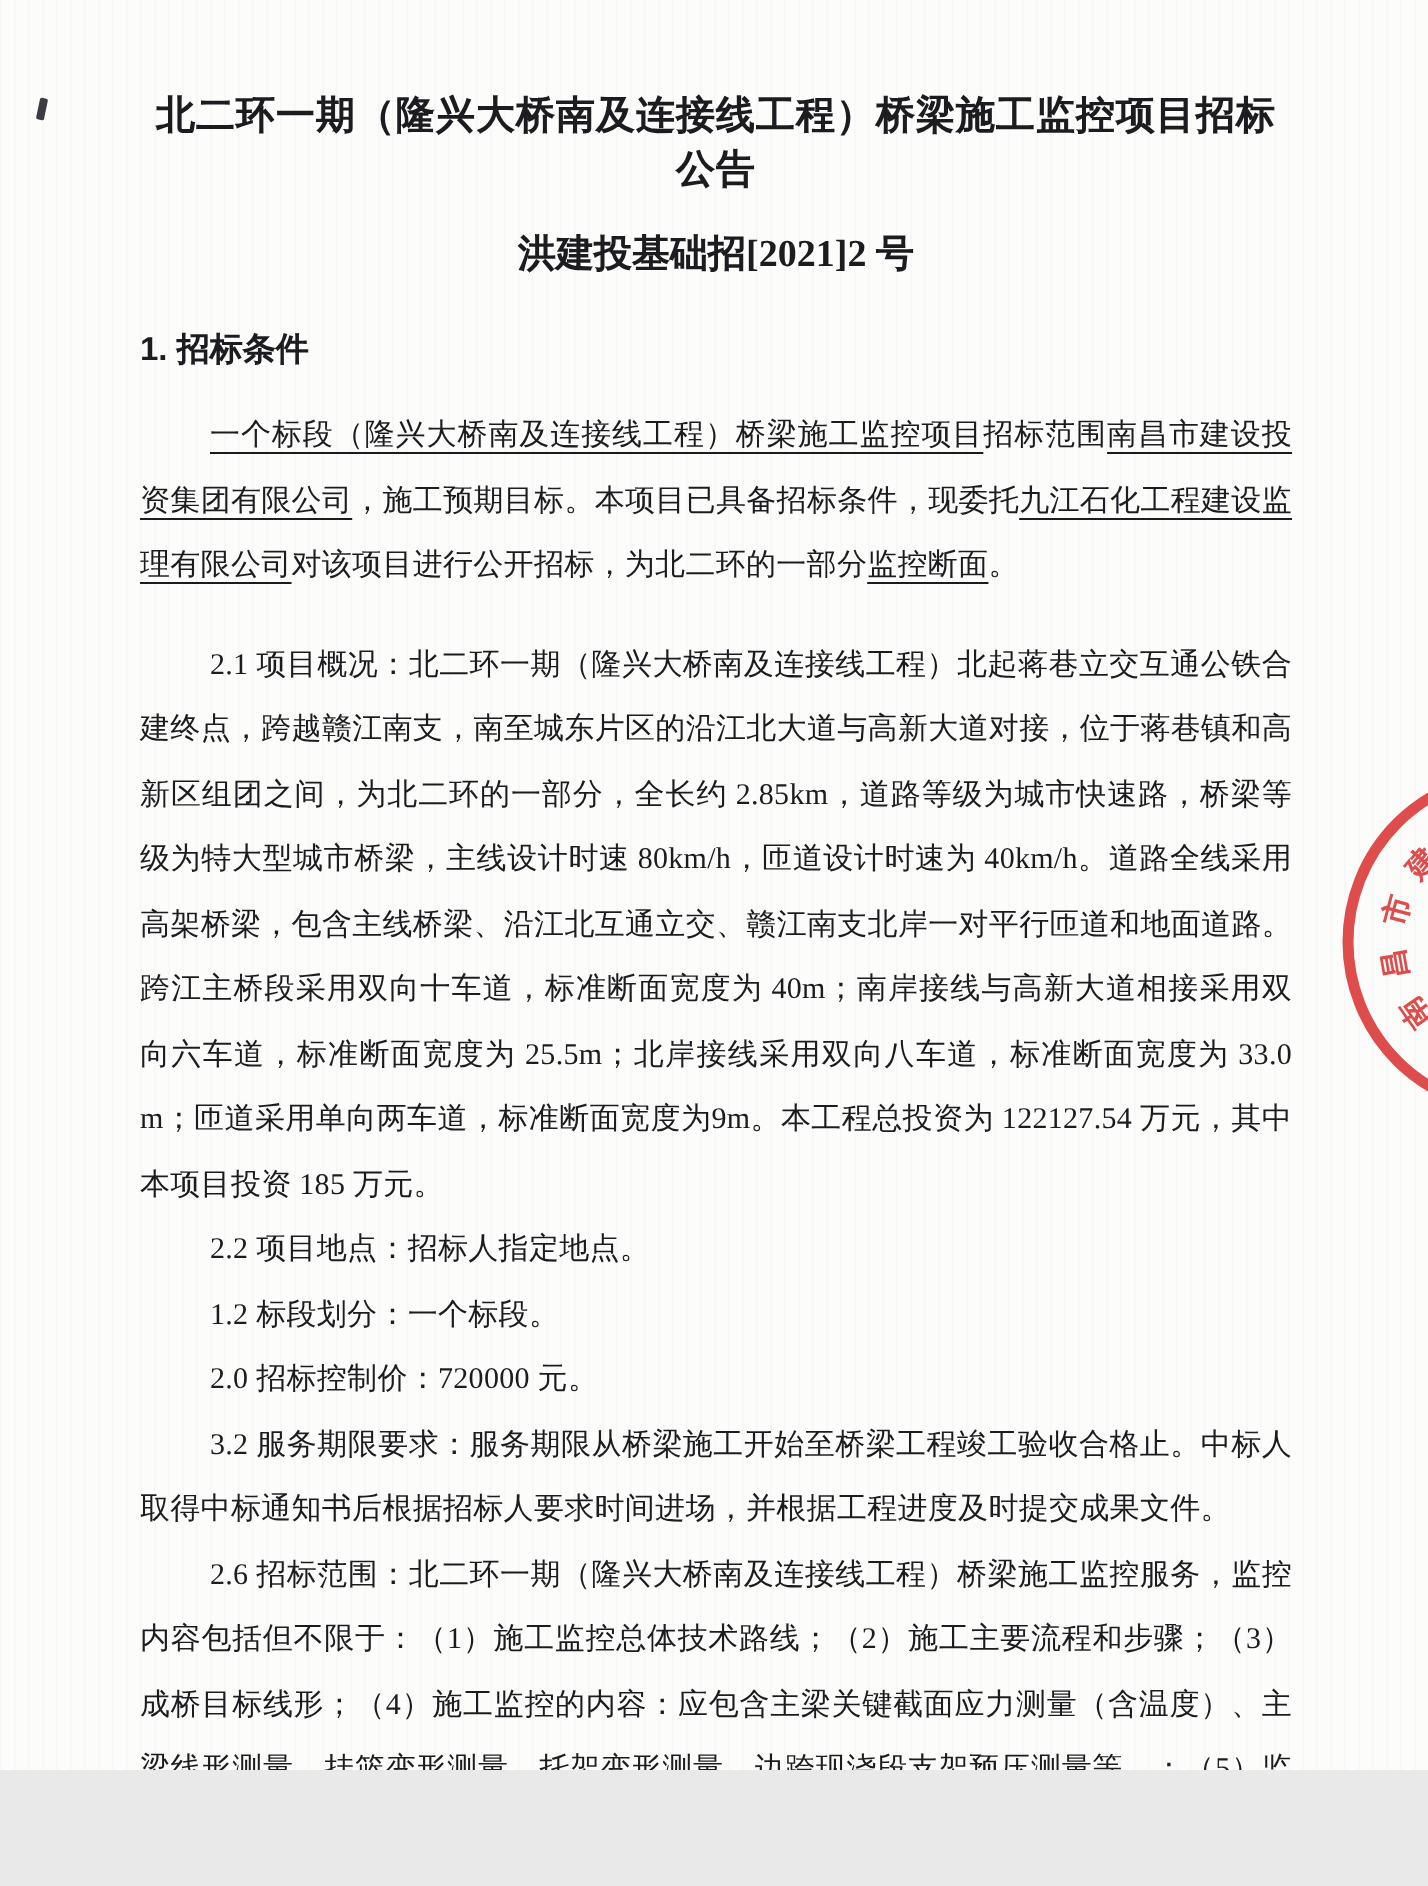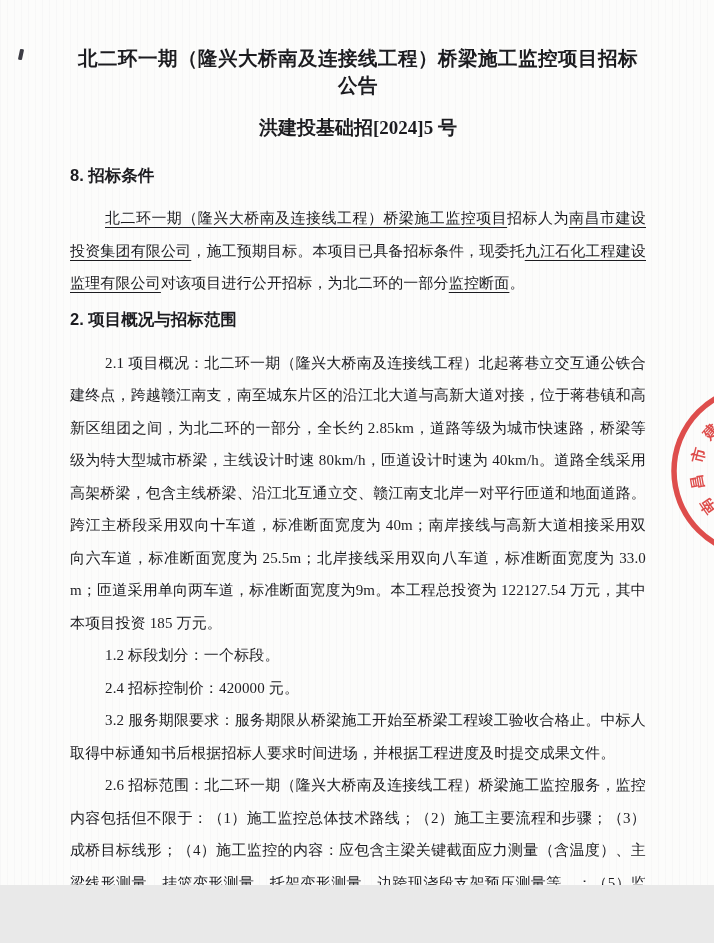--- a/index.html
+++ b/index.html
@@ -89,34 +89,34 @@
 <body>
 
 <div class="page">
 
   <div class="artifact"></div>
 
   <div class="content">
 
     <div class="doc-title">北二环一期（隆兴大桥南及连接线工程）桥梁施工监控项目招标公告</div>
 
-    <div class="doc-number">洪建投基础招[2024]5 号</div>
+    <div class="doc-number">洪建投基础招[2021]2 号</div>
 
-    <h2 class="sec-heading h1">8. 招标条件</h2>
+    <h2 class="sec-heading h1">1. 招标条件</h2>
 
     <div class="body-block">
-      <p class="p-first"><span class="u">北二环一期（隆兴大桥南及连接线工程）桥梁施工监控项目</span><span>招标人为</span><span class="u">南昌市建设投资集团有限公司</span><span>，施工预期目标。本项目已具备招标条件，现委托</span><span class="u">九江石化工程建设监理有限公司</span><span>对该项目进行公开招标，为北二环的一部分</span><span class="u">监控断面</span><span>。</span></p>
+      <p class="p-first"><span class="u">一个标段（隆兴大桥南及连接线工程）桥梁施工监控项目</span><span>招标范围</span><span class="u">南昌市建设投资集团有限公司</span><span>，施工预期目标。本项目已具备招标条件，现委托</span><span class="u">九江石化工程建设监理有限公司</span><span>对该项目进行公开招标，为北二环的一部分</span><span class="u">监控断面</span><span>。</span></p>
     </div>
 
-    <h2 class="sec-heading h2">2. 项目概况与招标范围</h2>
 
     <div class="body-block sec2-body">
       <p>2.1 项目概况：北二环一期（隆兴大桥南及连接线工程）北起蒋巷立交互通公铁合建终点，跨越赣江南支，南至城东片区的沿江北大道与高新大道对接，位于蒋巷镇和高新区组团之间，为北二环的一部分，全长约 2.85km，道路等级为城市快速路，桥梁等级为特大型城市桥梁，主线设计时速 80km/h，匝道设计时速为 40km/h。道路全线采用高架桥梁，包含主线桥梁、沿江北互通立交、赣江南支北岸一对平行匝道和地面道路。跨江主桥段采用双向十车道，标准断面宽度为 40m；南岸接线与高新大道相接采用双向六车道，标准断面宽度为 25.5m；北岸接线采用双向八车道，标准断面宽度为 33.0m；匝道采用单向两车道，标准断面宽度为9m。本工程总投资为 122127.54 万元，其中本项目投资 185 万元。</p>
+      <p>2.2 项目地点：招标人指定地点。</p>
       <p>1.2 标段划分：一个标段。</p>
-      <p>2.4 招标控制价：420000 元。</p>
+      <p>2.0 招标控制价：720000 元。</p>
       <p>3.2 服务期限要求：服务期限从桥梁施工开始至桥梁工程竣工验收合格止。中标人取得中标通知书后根据招标人要求时间进场，并根据工程进度及时提交成果文件。</p>
       <p>2.6 招标范围：北二环一期（隆兴大桥南及连接线工程）桥梁施工监控服务，监控内容包括但不限于：（1）施工监控总体技术路线；（2）施工主要流程和步骤；（3）成桥目标线形；（4）施工监控的内容：应包含主梁关键截面应力测量（含温度）、主梁线形测量、挂篮变形测量、托架变形测量、边跨现浇段支架预压测量等。；（5）监控断面、测点布置及量测频率；（6）监控指令传递方式；（7）施工预期目标；（8）偏差分析和调控措施。</p>
     </div>
 
   </div>
 
   <svg class="seal" viewBox="0 0 186 186" xmlns="http://www.w3.org/2000/svg">
     <circle cx="93" cy="93" r="84" fill="none" stroke-width="5.5" stroke="#da3634"></circle>
     <text x="43.9" y="127.4" text-anchor="middle" dominant-baseline="middle" transform="rotate(-125 43.9 127.4)" fill="#da3634">南</text>
     <text x="33.9" y="103.4" text-anchor="middle" dominant-baseline="middle" transform="rotate(-100 33.9 103.4)" fill="#da3634">昌</text>

